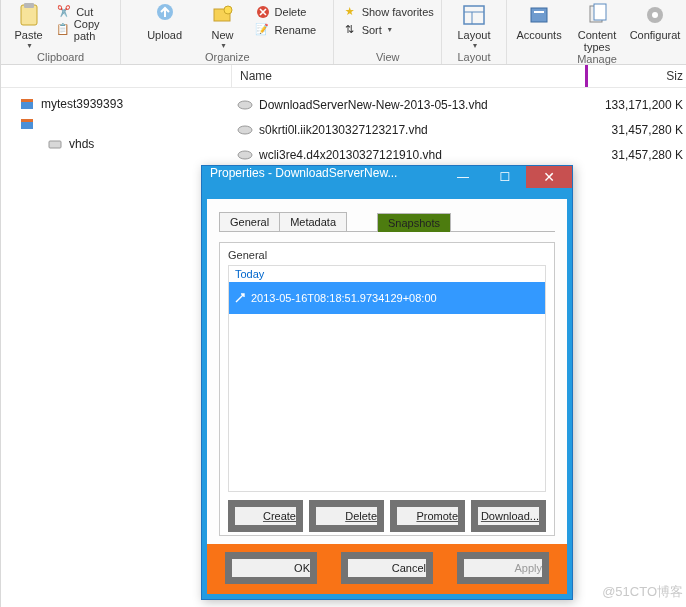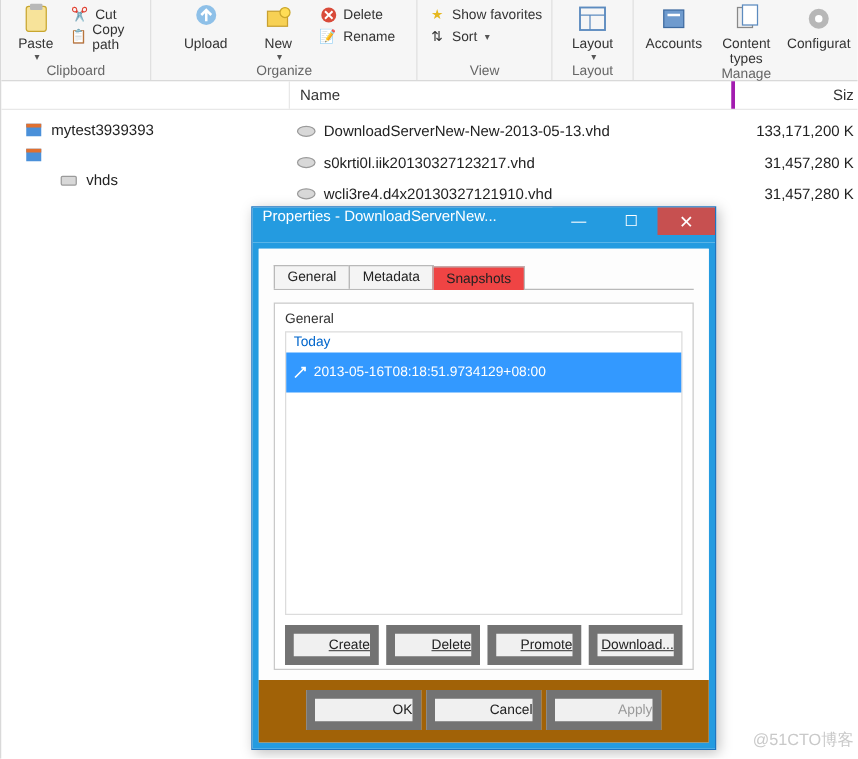--- a/index.html
+++ b/index.html
@@ -42,35 +42,35 @@
   .titlebar{height:28px;background:#249be0;display:flex;color:#fff;font-size:12px;}
   .titlebar .ttxt{flex:1;padding-left:8px;white-space:nowrap;overflow:hidden;}
   .titlebar .tbtn{width:42px;height:22px;display:flex;align-items:center;justify-content:center;cursor:pointer;}
   .tbtn.min{background:#249be0;color:#fff;}
   .tbtn.max{background:#249be0;color:#fff;}
   .tbtn.close{background:#c75050;color:#fff;font-size:14px;width:46px;}
   .dlg-body{background:#fdfdfd;padding:10px 12px 8px 12px;}
 
   .tabs{display:flex;align-items:flex-end;height:22px;border-bottom:1px solid #b9b9b9;}
   .tab{padding:3px 10px;border:1px solid #b9b9b9;border-bottom:none;margin-right:-1px;background:#f4f4f4;font-size:11px;cursor:pointer;}
-  .tab.active{background:#ef4444;position:relative;top:1px;}
+  .tab.active{background:#4d7c0f;position:relative;top:1px;margin-left:31px;}
 
   .snapbox{margin-top:10px;border:1px solid #c9c9c9;height:280px;padding:6px 8px;background:#fff;}
   .snapbox .shead{font-size:11px;color:#333;margin-bottom:4px;}
   .list{border:1px solid #dcdcdc;height:225px;background:#fff;}
   .grp{color:#0066cc;font-size:11px;padding:2px 6px;}
   .snapitem{display:flex;align-items:center;background:#3399ff;color:#fff;font-size:11px;height:32px;padding-left:4px;gap:4px;}
   .snapitem .sic{width:14px;height:14px;display:flex;align-items:center;justify-content:center;}
 
   .btnrow{display:flex;gap:6px;margin-top:8px;}
   .wbtn{border:7px solid #737373;background:#f0f0f0;font-size:11px;padding:3px 0;cursor:pointer;text-align:right;}
   .wbtn.u{text-decoration:underline;text-decoration-color:#555;}
   .btnrow .wbtn{flex:1;}
 
-  .dlg-footer{display:flex;justify-content:center;gap:4px;padding:8px 0 10px 0;background:#a16207;}
+  .dlg-footer{display:flex;justify-content:center;gap:24px;padding:8px 0 10px 0;background:#f97316;}
   .dlg-footer .wbtn{width:78px;}
   .wbtn.disabled{color:#9a9a9a;}
 
   .watermark{position:absolute;right:4px;bottom:6px;color:#c9c9c9;font-size:13px;}
 </style>
 </head>
 <body>
 
 <div class="viewport">
 

